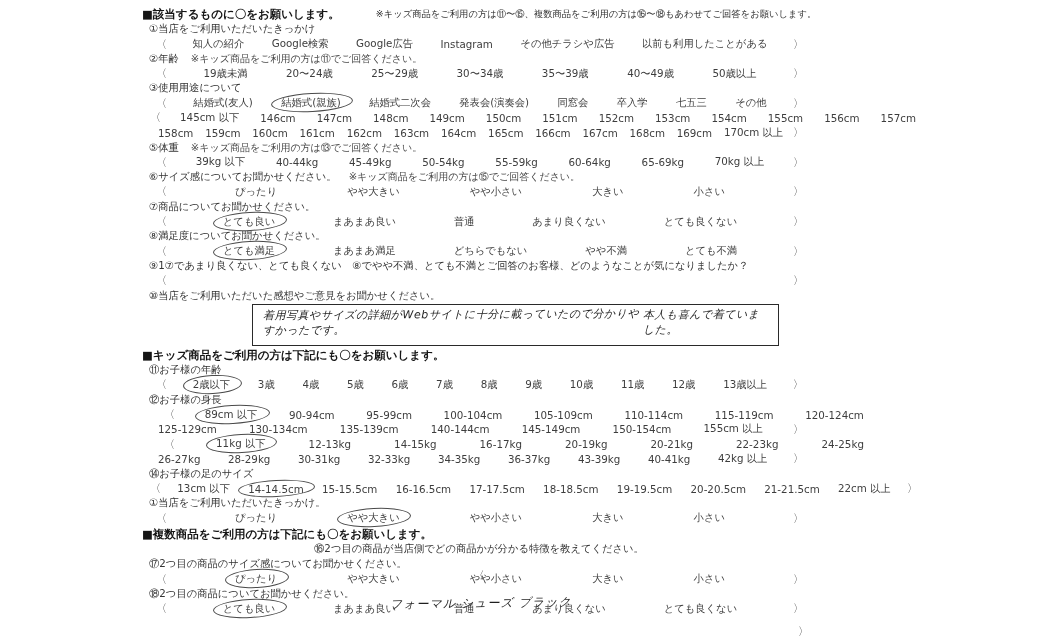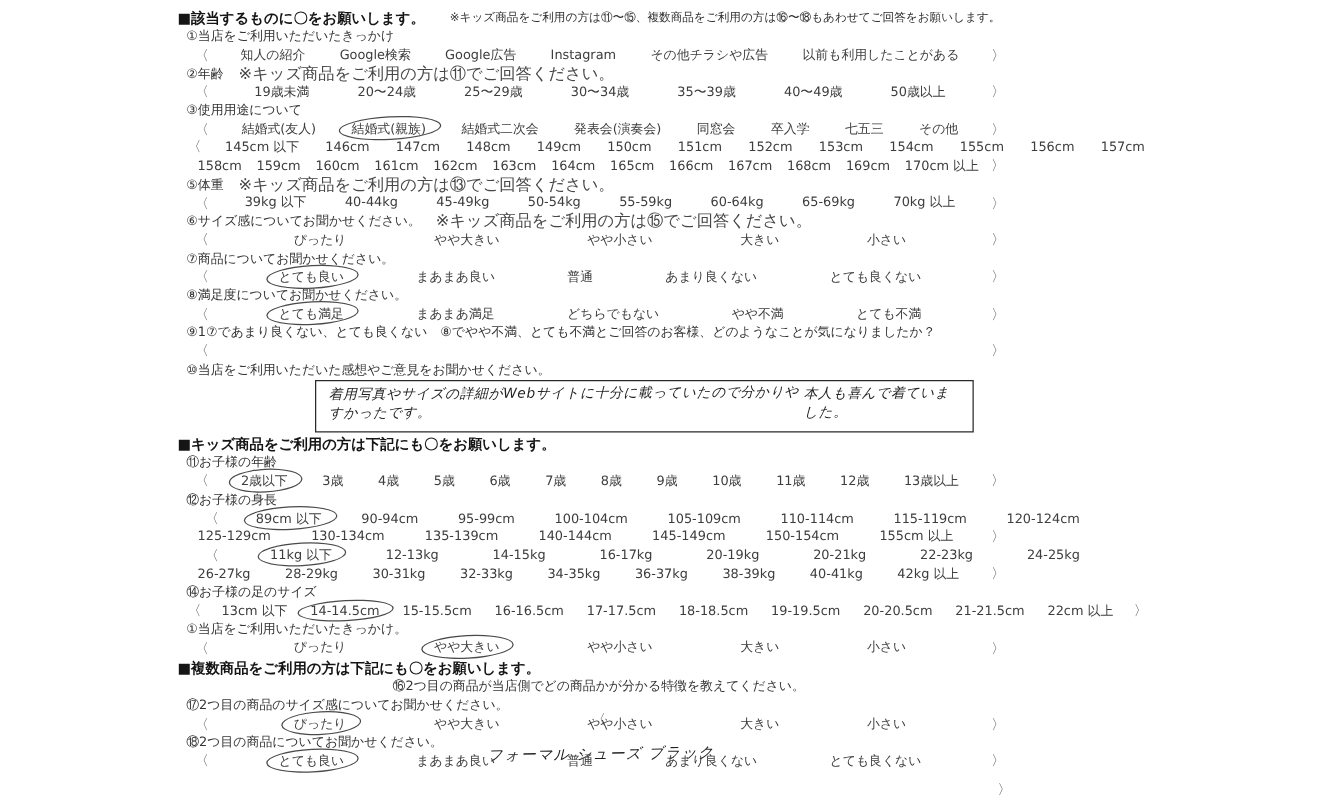--- a/index.html
+++ b/index.html
@@ -3,23 +3,23 @@
 <meta charset="utf-8">
 <style>
   html,body{margin:0;padding:0;}
   body{
     width:1060px;height:640px;overflow:hidden;background:#ffffff;
     font-family:"DejaVu Sans",sans-serif;
   }
   #doc{position:absolute;left:142px;top:5px;width:782px;color:#3d3d3d;}
   .line{height:14.8px;display:flex;align-items:center;white-space:nowrap;}
   .header-line{font-weight:bold;color:#151515;font-size:11.5px;gap:20px;margin-top:2px;}
-  .sec-note{font-weight:normal;font-size:9.3px;color:#2e2e2e;}
+  .sec-note{font-weight:normal;font-size:9.3px;color:#2e2e2e;margin-left:16px;}
   .title-line{font-size:10.3px;padding-left:7px;gap:12px;color:#333;}
-  .q-note{font-size:13px;color:#474747;}
+  .q-note{font-size:10px;color:#474747;}
   .opt-row{font-size:10.3px;justify-content:space-between;margin-left:14px;width:648px;color:#3d3d3d;}
   .opt-row.wide{width:768px;margin-left:8px;}
   .opt-row.mid{width:702px;margin-left:22px;}
   .bracket{color:#5a5a5a;font-size:11px;}
   .opt{position:relative;padding:0 2px;}
   .circled::after{
     content:"";position:absolute;left:-8px;right:-10px;top:-3px;bottom:-2px;
     border:1.4px solid #4a4a4a;border-radius:50%;transform:rotate(-3deg);
   }
   .hand{font-style:italic;letter-spacing:1px;color:#1f1f1f;}
@@ -242,21 +242,21 @@
         <span class="opt">22-23kg</span>
         <span class="opt">24-25kg</span>
       </div>
       <div class="line opt-row">
         <span class="opt">26-27kg</span>
         <span class="opt">28-29kg</span>
         <span class="opt">30-31kg</span>
         <span class="opt">32-33kg</span>
         <span class="opt">34-35kg</span>
         <span class="opt">36-37kg</span>
-        <span class="opt">38-39kg</span>
+        <span class="opt">43-39kg</span>
         <span class="opt">40-41kg</span>
         <span class="opt">42kg 以上</span>
         <span class="bracket">〉</span>
       </div>
       <div class="line title-line">
         <span class="q-title">⑭お子様の足のサイズ</span>
       </div>
       <div class="line opt-row wide">
         <span class="bracket">〈</span>
         <span class="opt">13cm 以下</span>

